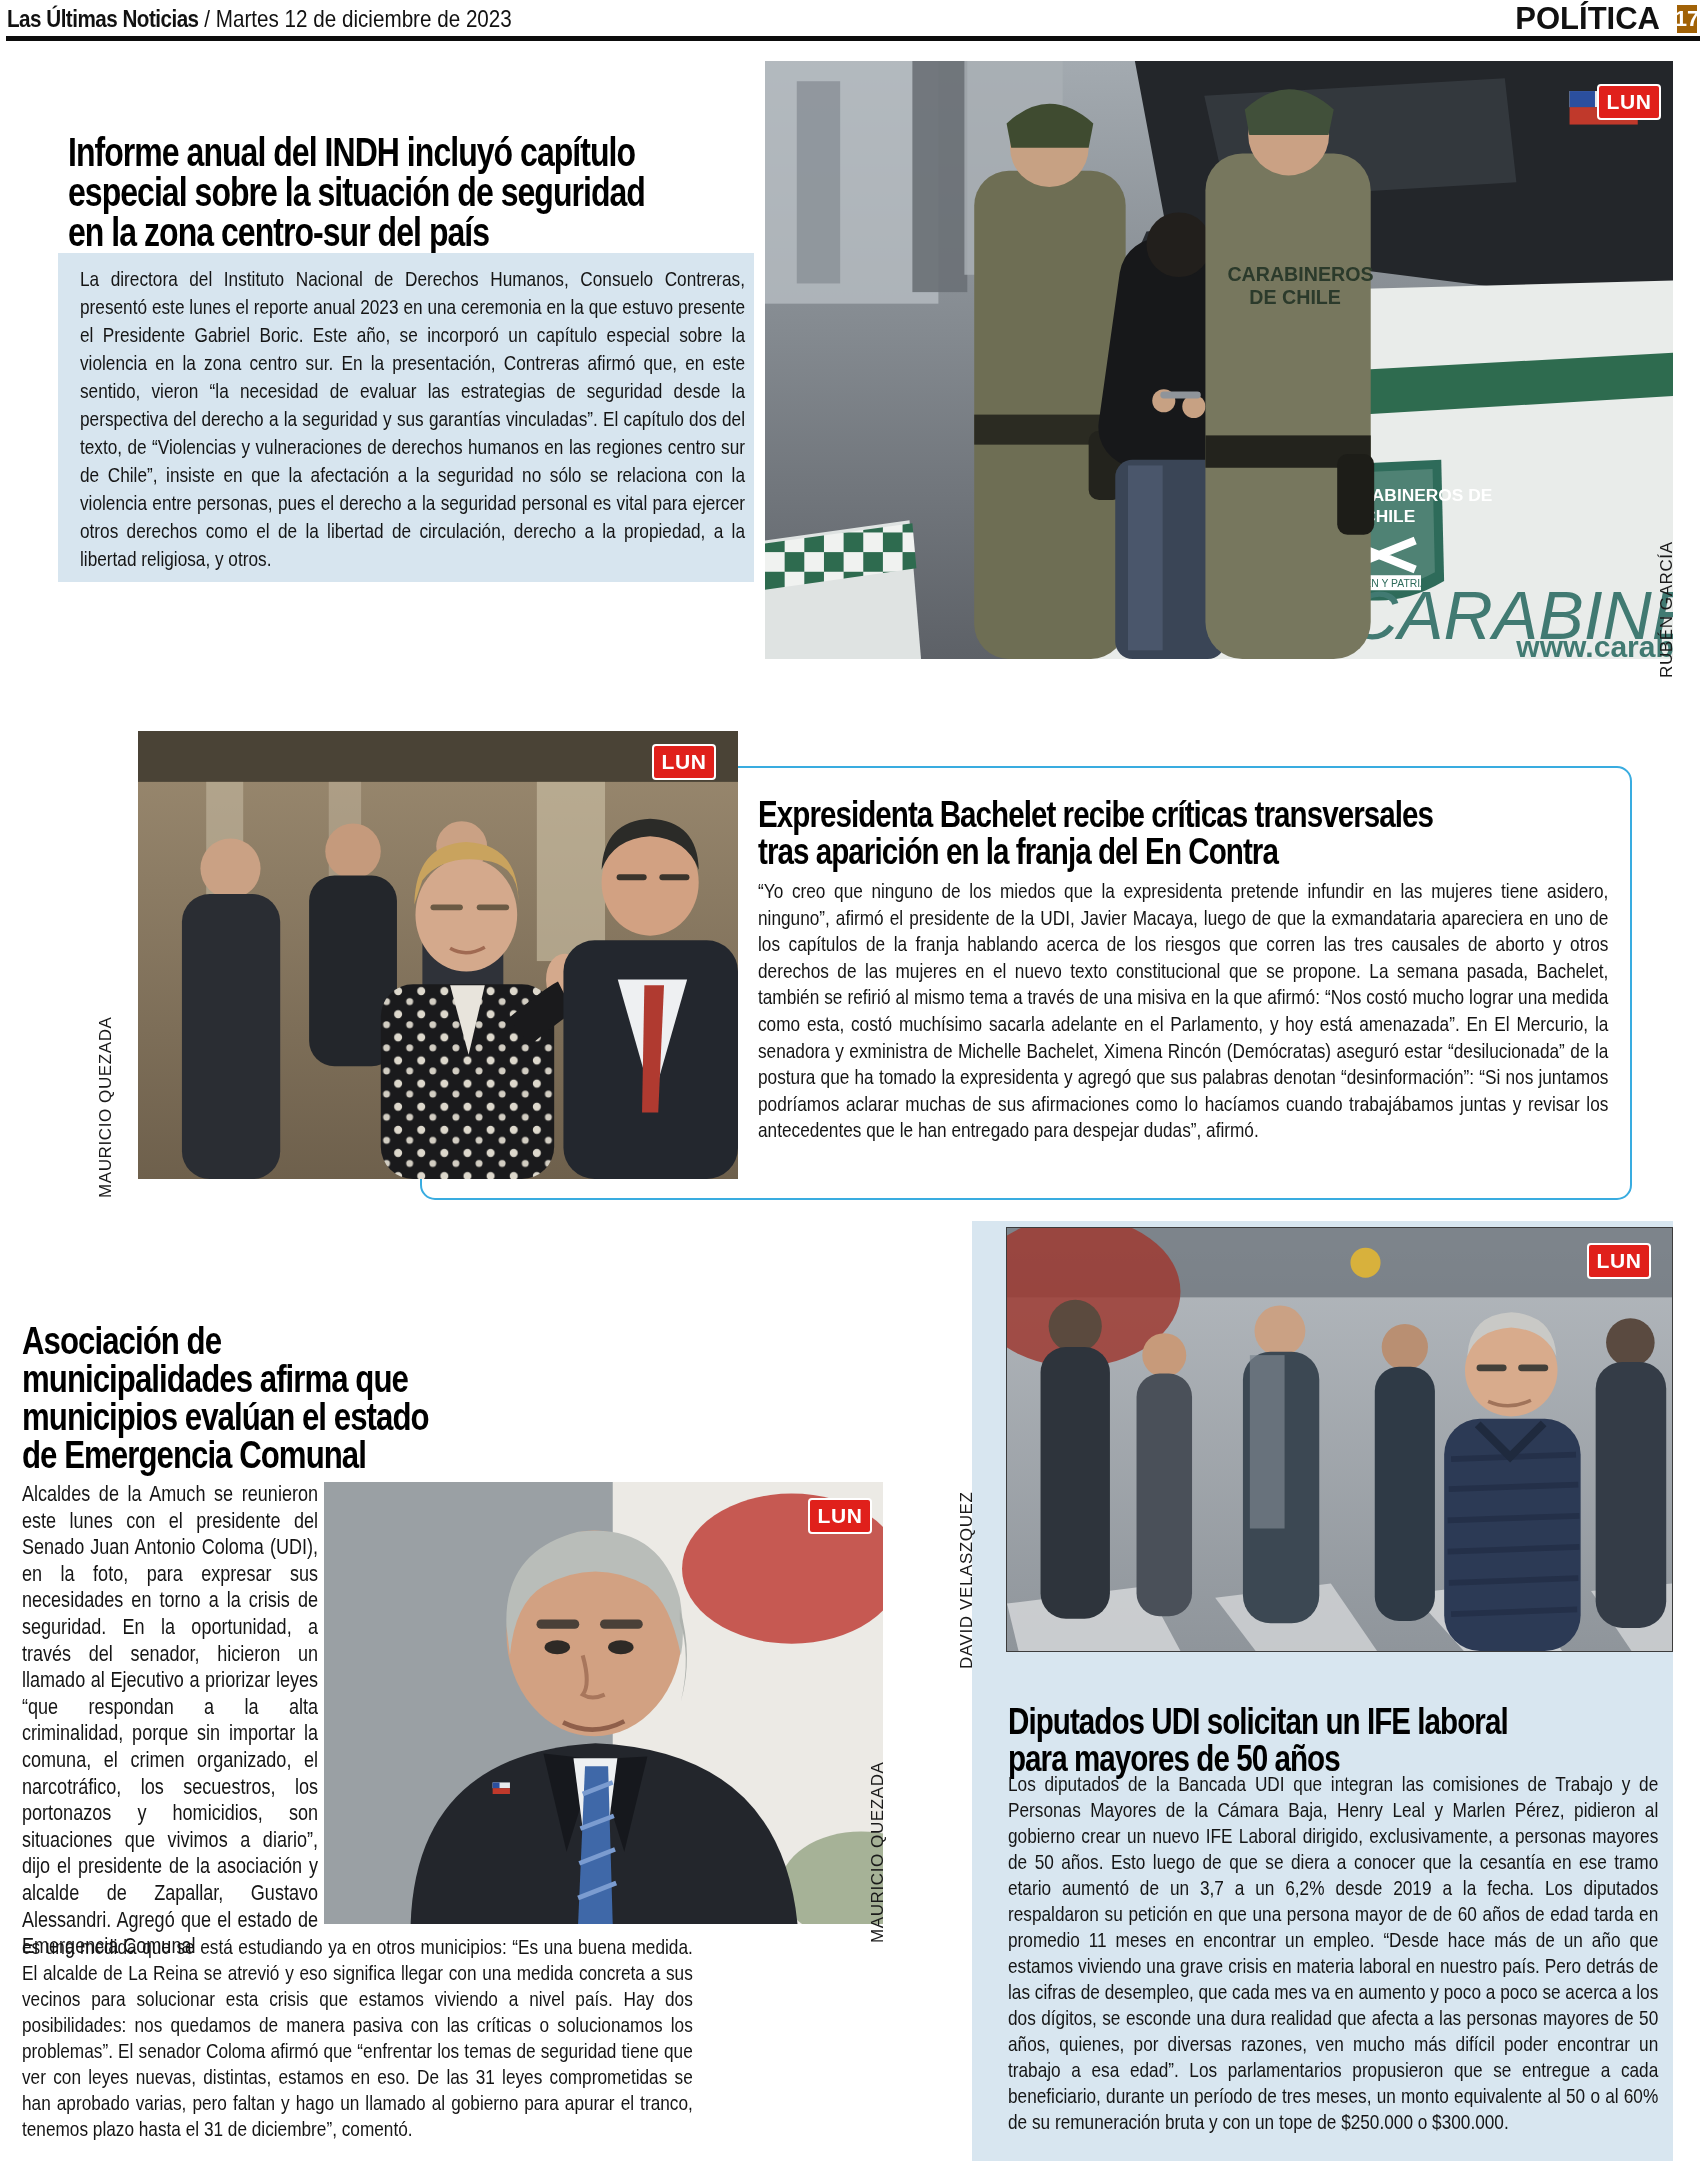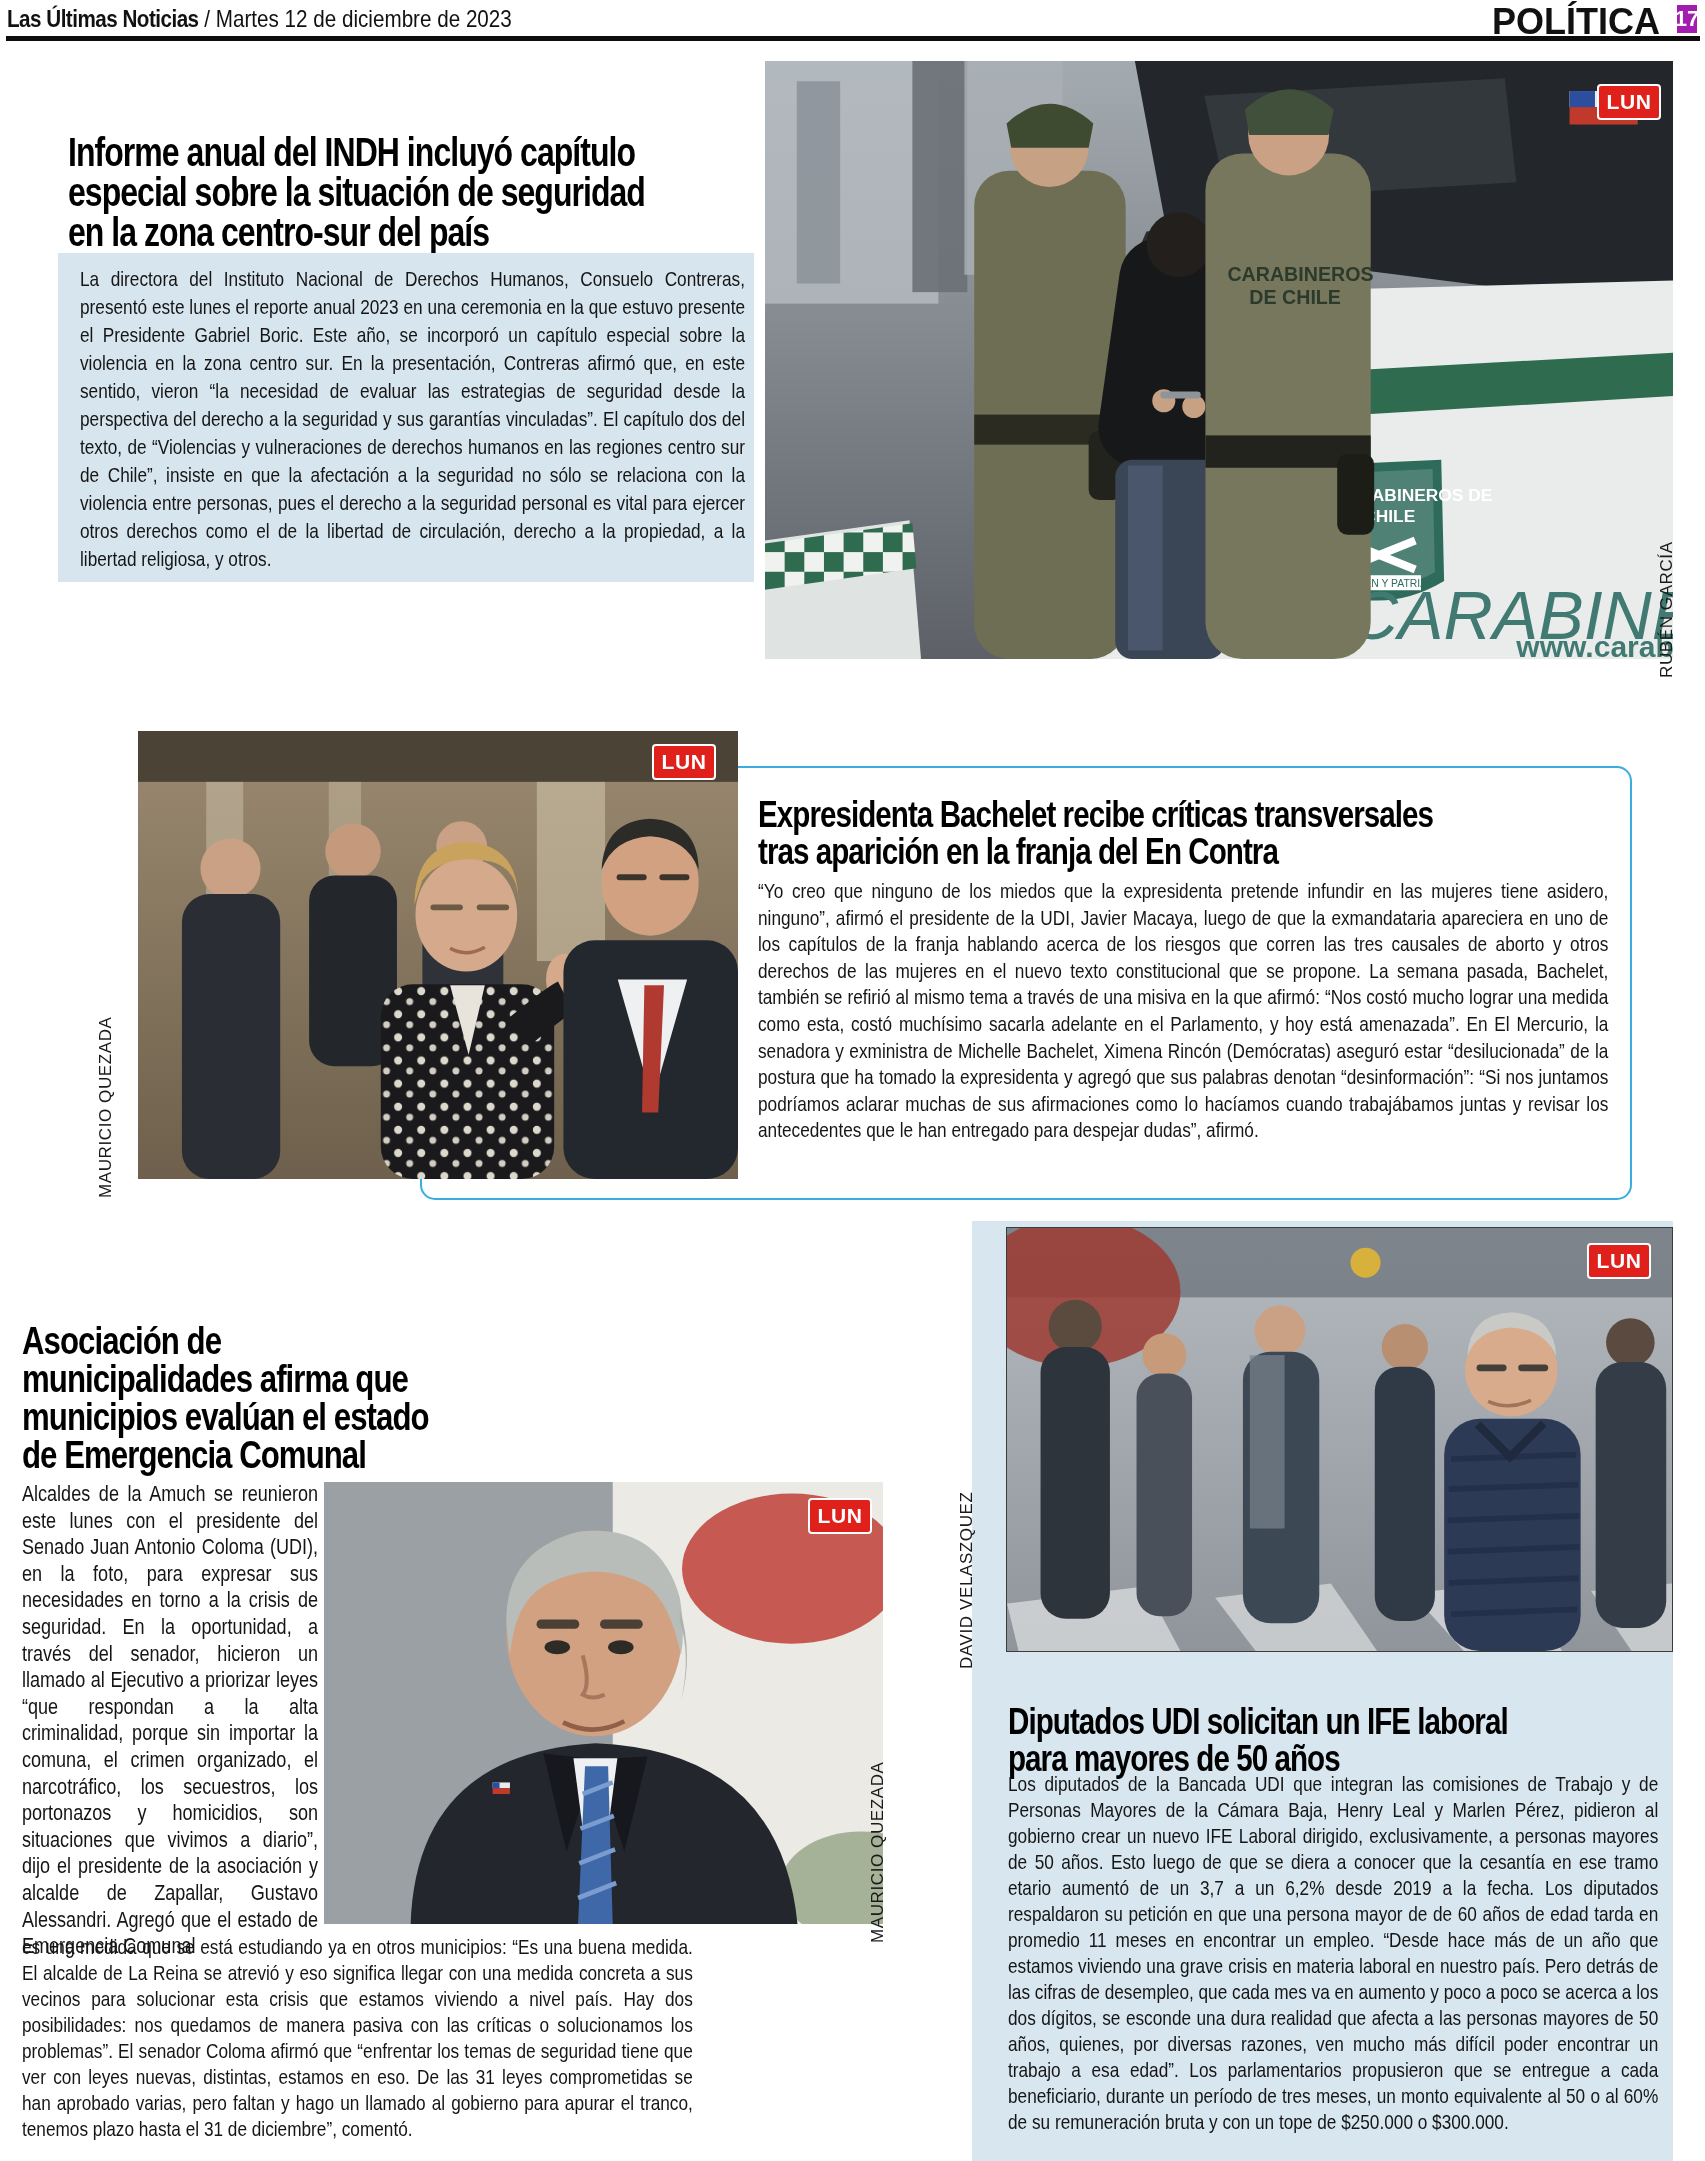--- a/index.html
+++ b/index.html
@@ -5,22 +5,22 @@
   html,body{margin:0;padding:0;background:#e8e8e8;}
   #page{position:relative;width:1705px;height:2161px;background:#ffffff;
         font-family:"Liberation Sans",sans-serif;overflow:hidden;color:#111;}
   .abs{position:absolute;}
 
   
   .masthead{left:7px;top:4.6px;font-size:24px;white-space:nowrap;
             transform:scaleX(0.86);transform-origin:0 0;}
   .masthead b{font-weight:bold;letter-spacing:-0.6px;}
   .masthead span{font-weight:normal;}
-  .section-label{right:45px;top:1.2px;font-size:36px;font-weight:bold;letter-spacing:0px;}
-  .pagenum{right:8px;top:4.6px;width:20px;height:28px;background:#a21caf;color:#fff;
+  .section-label{right:45px;top:1.2px;font-size:31px;font-weight:bold;letter-spacing:0px;}
+  .pagenum{right:8px;top:4.6px;width:20px;height:28px;background:#a16207;color:#fff;
            font-weight:bold;font-size:22px;display:flex;align-items:center;justify-content:center;}
   .rule{left:5.8px;top:36px;width:1694px;height:5.2px;background:#0d0d0d;}
 
   
   .hl{font-weight:bold;transform-origin:0 0;letter-spacing:-1.2px;color:#000;}
   .hl div{white-space:nowrap;}
   .hl1{left:68px;top:132px;font-size:40px;line-height:40px;transform:scaleX(0.80);}
   .hl2{left:758px;top:796px;font-size:37px;line-height:37px;transform:scaleX(0.80);}
   .hl3{left:22px;top:1322px;font-size:39px;line-height:38px;transform:scaleX(0.80);}
   .hl4{left:1008px;top:1703px;font-size:37px;line-height:37px;transform:scaleX(0.80);}

